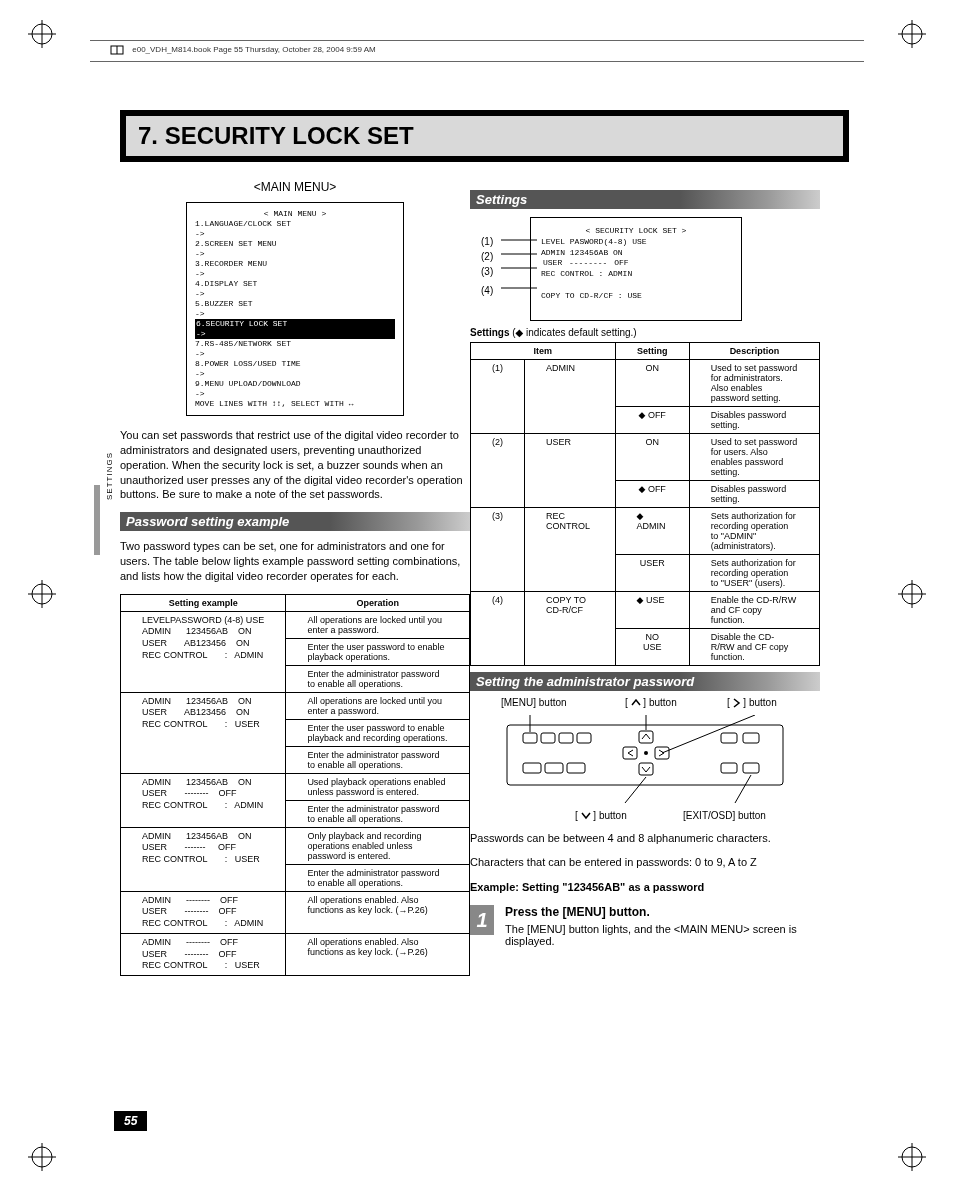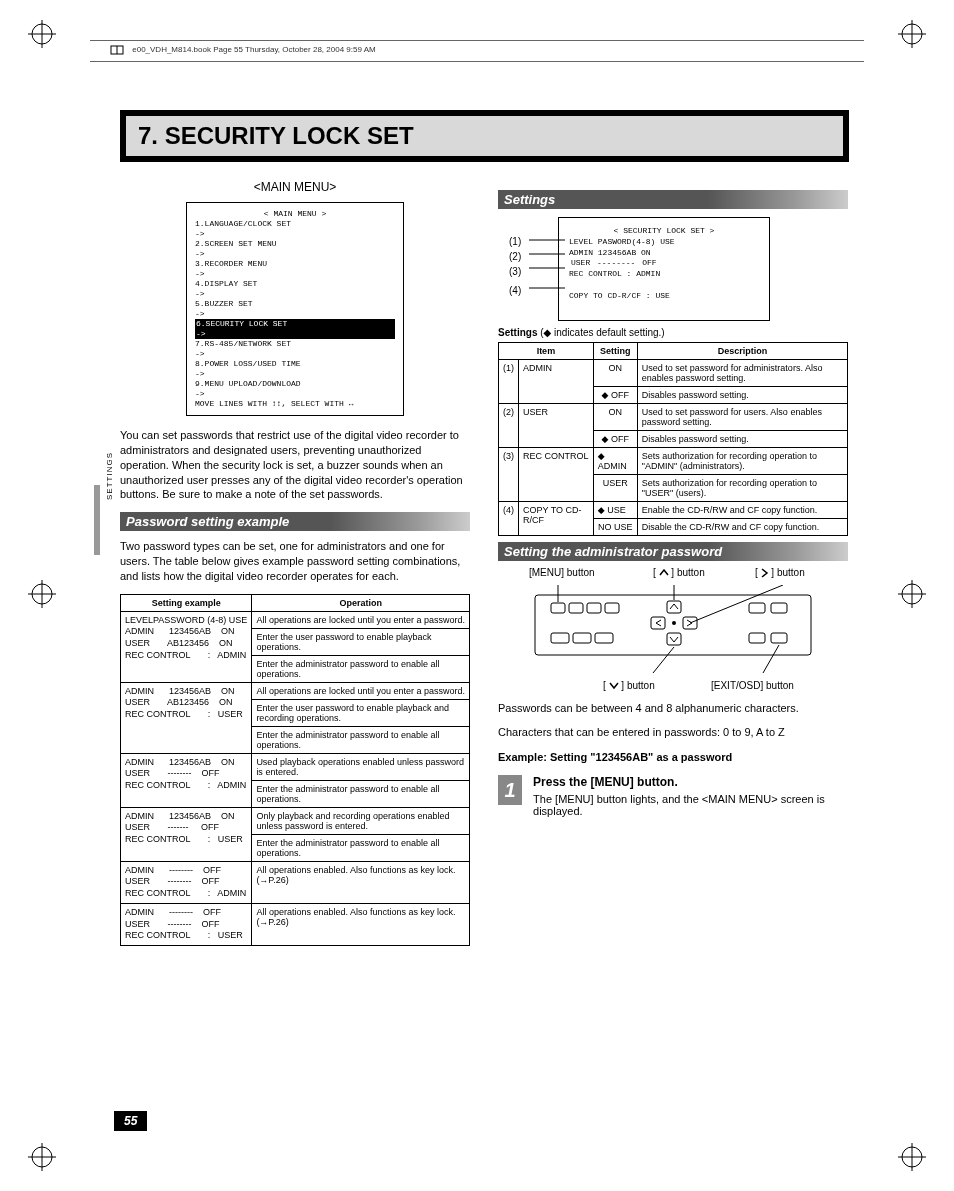--- a/index.html
+++ b/index.html
@@ -51,21 +51,20 @@
   .titleinner {
     background: #d9d9d9;
     padding: 6px 12px;
     font-size: 24px;
     font-weight: bold;
     font-family: Arial, sans-serif;
   }
 
   .cols {
     display: flex;
-    gap: 28px;
   }
   .col { width: 350px; }
 
   .mainmenu-label {
     text-align: center;
     font-size: 12px;
     margin-bottom: 4px;
   }
   .menu-screenshot {
     border: 1px solid #000;
@@ -99,21 +98,21 @@
     background: linear-gradient(to right, #555 60%, #999 85%, #ccc);
   }
 
   table.tbl {
     border-collapse: collapse;
     width: 100%;
     font-size: 9px;
   }
   table.tbl th, table.tbl td {
     border: 1px solid #000;
-    padding: 3px 4px;
+    padding: 3px 21px;
     vertical-align: top;
     text-align: left;
   }
   table.tbl th {
     text-align: center;
     font-weight: bold;
   }
   .mono { font-family: inherit; font-size: 9px; white-space: pre; line-height: 1.3; }
 
   .sidetab {
@@ -256,21 +255,21 @@
         <div class="menu-row"><span>7.RS-485/NETWORK SET</span><span>-&gt;</span></div>
         <div class="menu-row"><span>8.POWER LOSS/USED TIME</span><span>-&gt;</span></div>
         <div class="menu-row"><span>9.MENU UPLOAD/DOWNLOAD</span><span>-&gt;</span></div>
         <div>MOVE LINES WITH ↕↕, SELECT WITH ↔</div>
       </div>
 
       <p>You can set passwords that restrict use of the digital video recorder to administrators and designated users, preventing unauthorized operation. When the security lock is set, a buzzer sounds when an unauthorized user presses any of the digital video recorder's operation buttons. Be sure to make a note of the set passwords.</p>
 
       <div class="section-head grey">Password setting example</div>
 
-      <p>Two password types can be set, one for administrators and one for users. The table below gives example password setting combinations, and lists how the digital video recorder operates for each.</p>
+      <p>Two password types can be set, one for administrators and one for users. The table below lights example password setting combinations, and lists how the digital video recorder operates for each.</p>
 
       <table class="tbl">
         <tbody>
             <tr>
           <th>Setting example</th>
           <th>Operation</th>
         </tr>
 
         <tr>
           <td rowspan="3">

